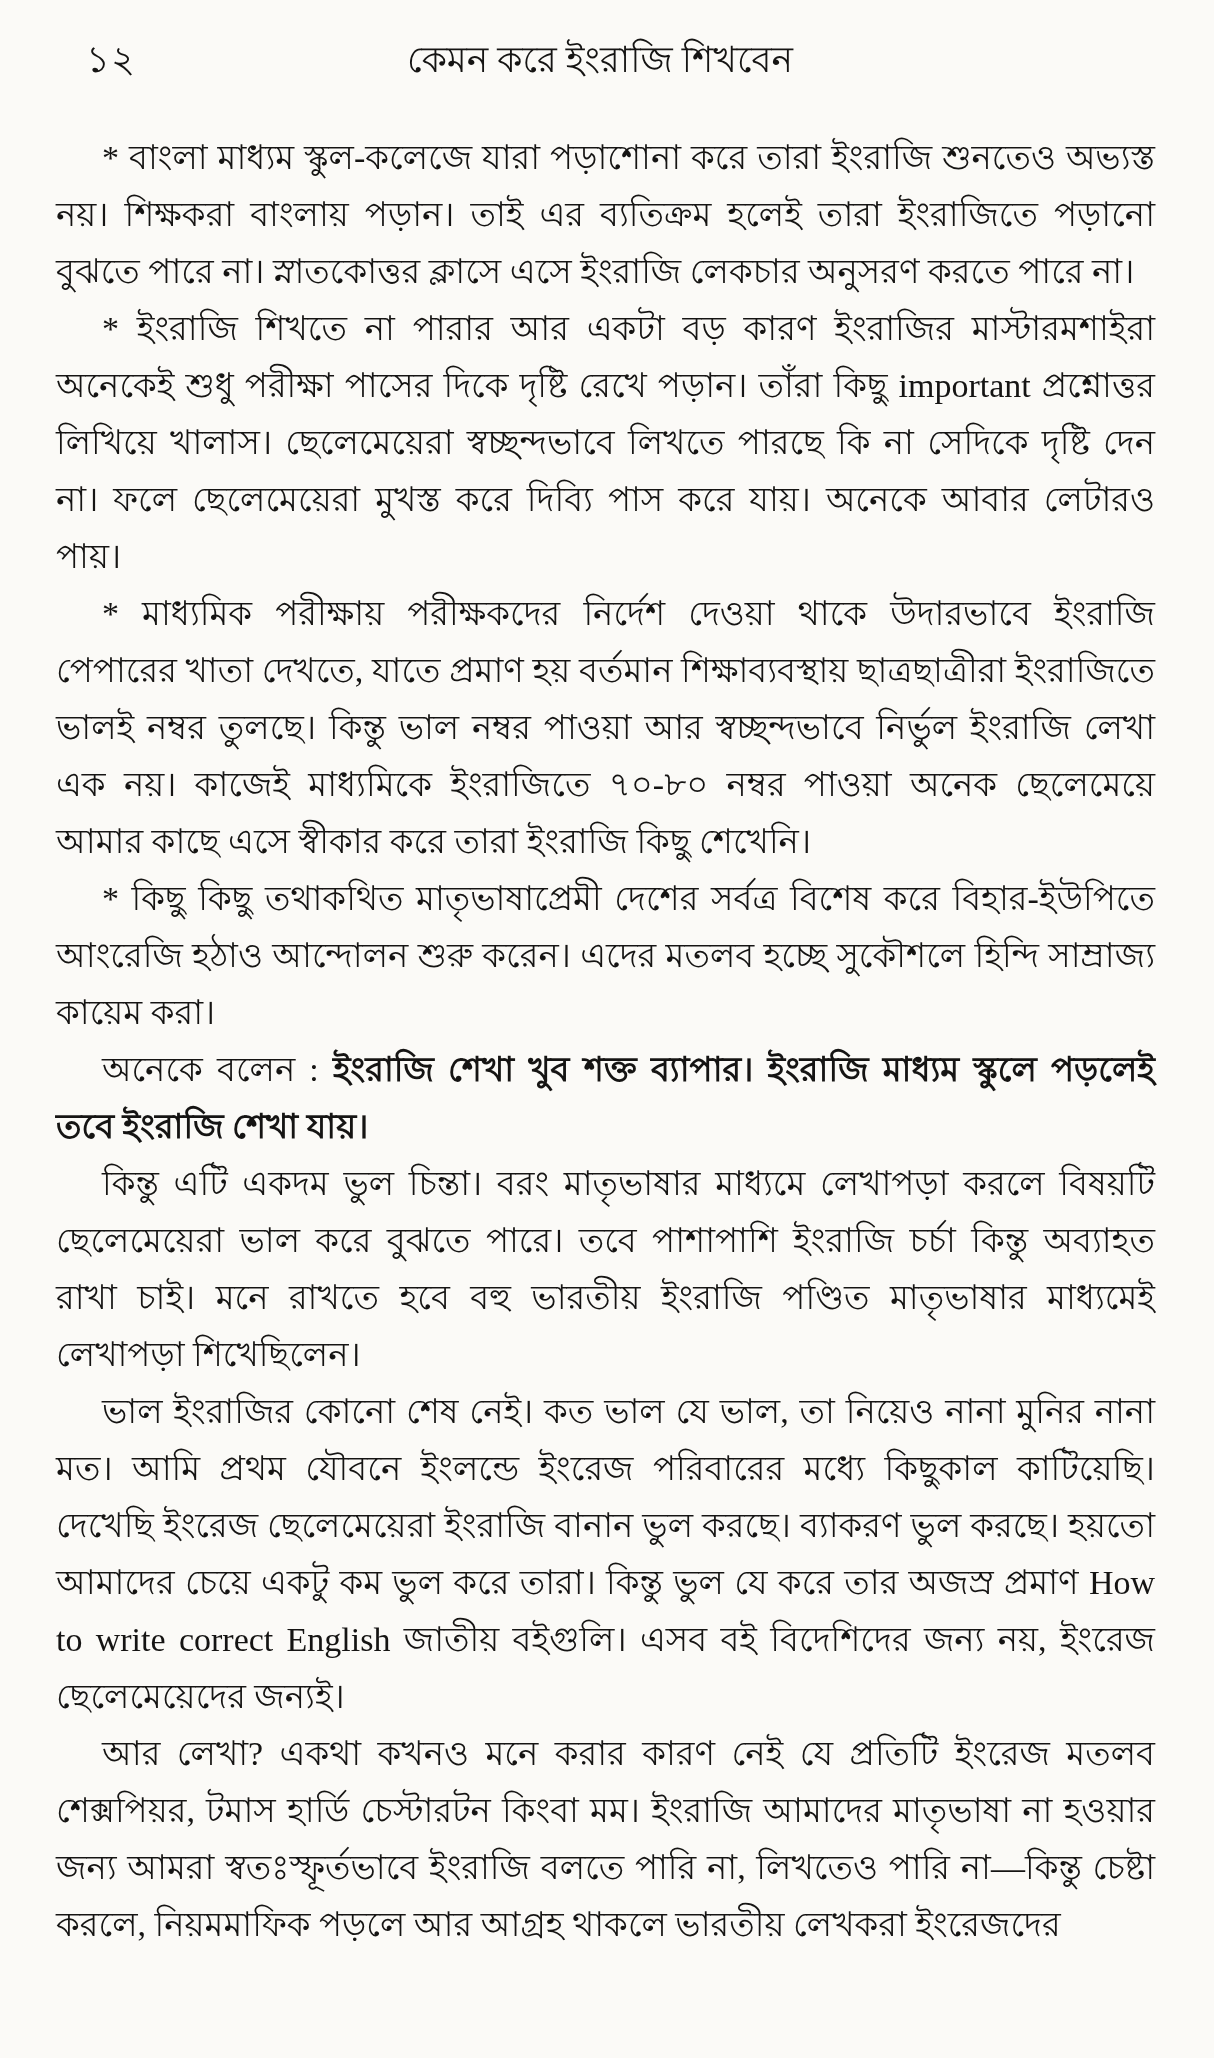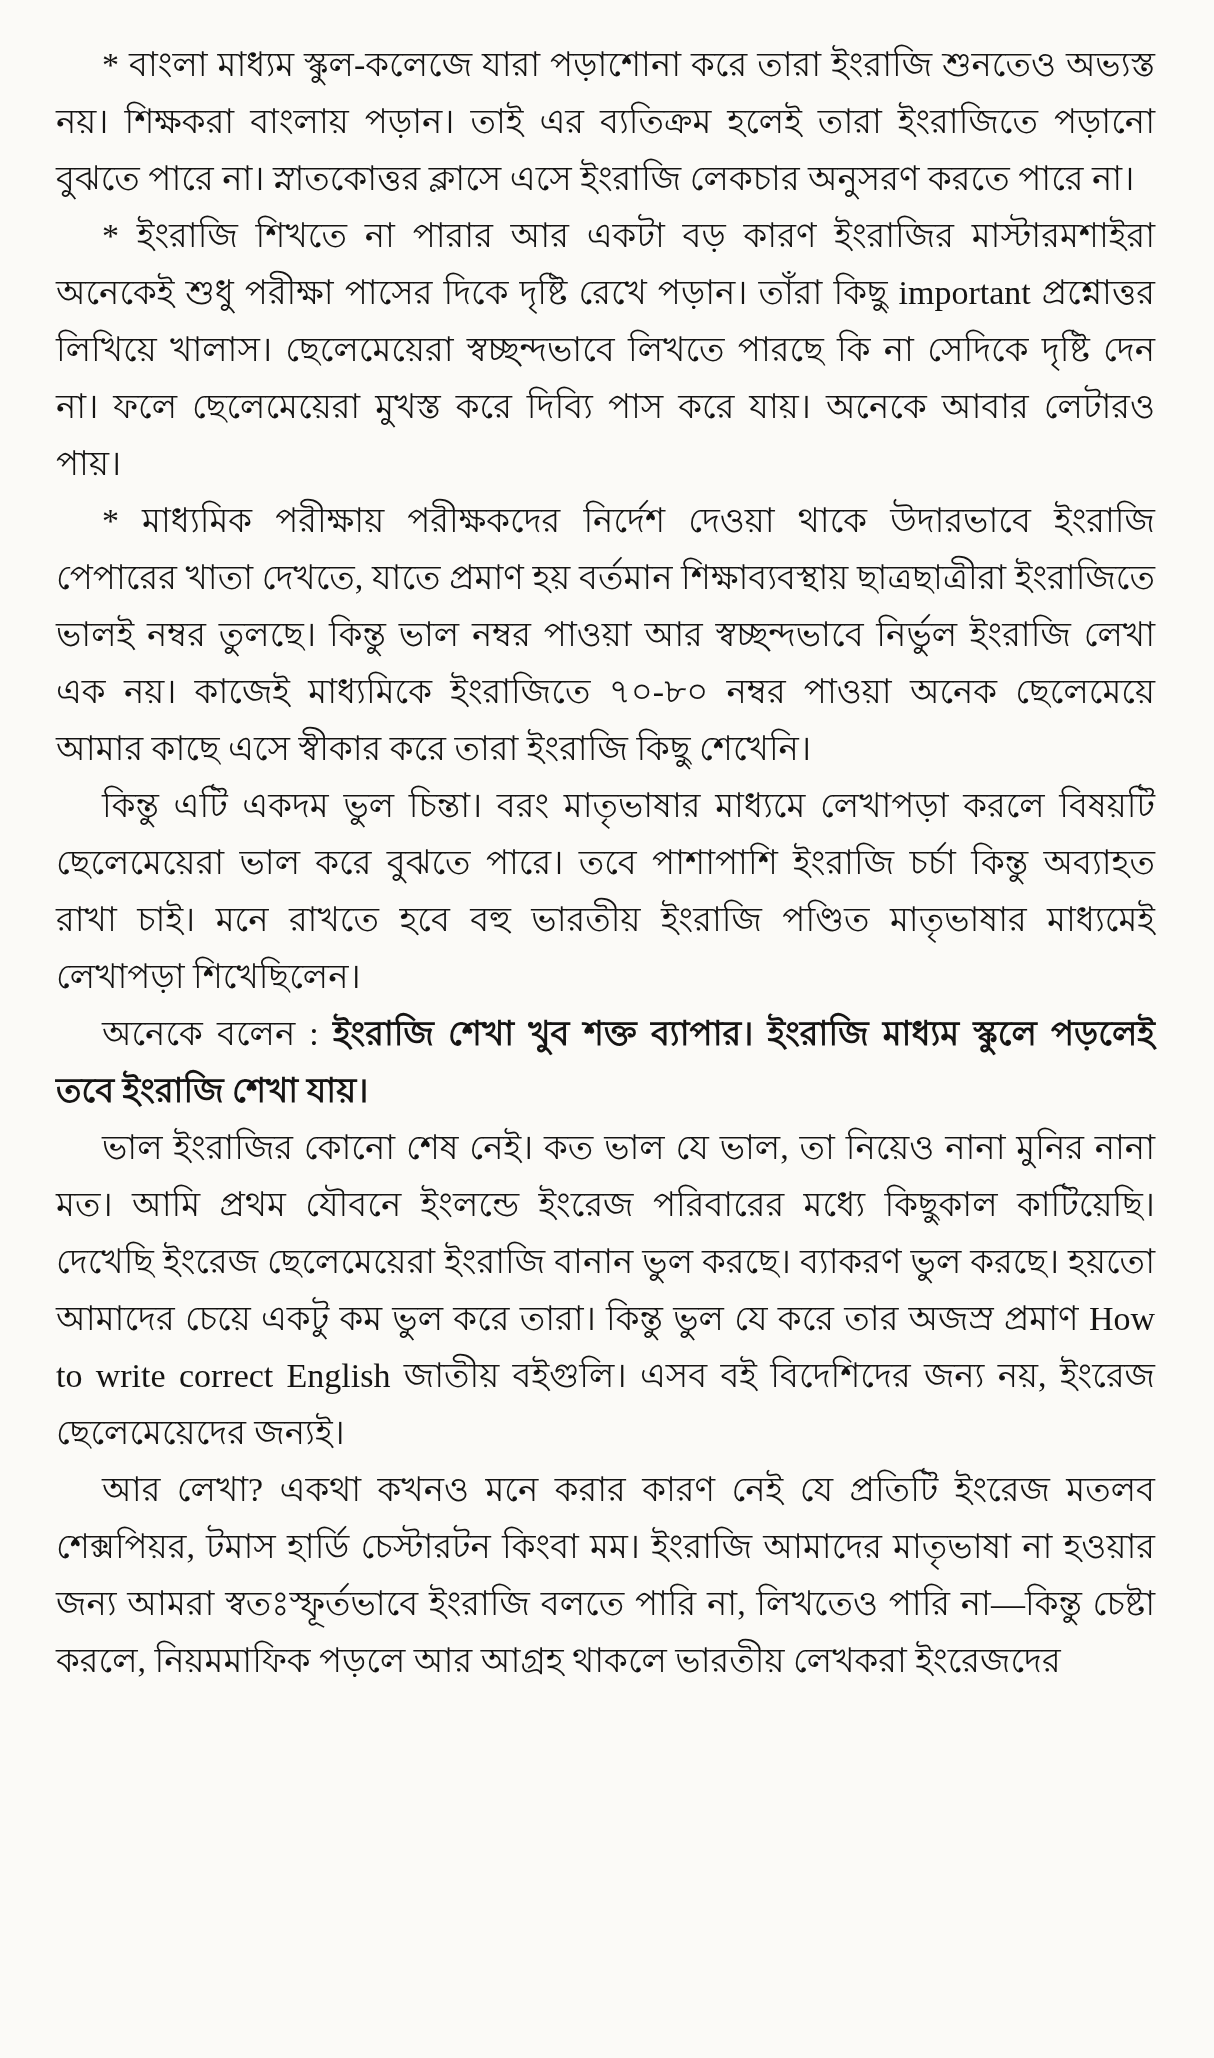--- a/index.html
+++ b/index.html
@@ -38,22 +38,27 @@
   .page-body p {
     margin: 0;
     text-indent: 46px;
   }
   .seg-bold { font-weight: bold; }
 </style>
 </head>
 <body>
 
 <div class="page">
+  <div class="page-header">
+    <span class="page-number">১২</span>
+    <span class="page-title">কেমন করে ইংরাজি শিখবেন</span>
+  </div>
   <div class="page-body" id="paragraphs">
       <p><span class="seg">* বাংলা মাধ্যম স্কুল-কলেজে যারা পড়াশোনা করে তারা ইংরাজি শুনতেও অভ্যস্ত নয়। শিক্ষকরা বাংলায় পড়ান। তাই এর ব্যতিক্রম হলেই তারা ইংরাজিতে পড়ানো বুঝতে পারে না। স্নাতকোত্তর ক্লাসে এসে ইংরাজি লেকচার অনুসরণ করতে পারে না।</span></p>
       <p><span class="seg">* ইংরাজি শিখতে না পারার আর একটা বড় কারণ ইংরাজির মাস্টারমশাইরা অনেকেই শুধু পরীক্ষা পাসের দিকে দৃষ্টি রেখে পড়ান। তাঁরা কিছু important প্রশ্নোত্তর লিখিয়ে খালাস। ছেলেমেয়েরা স্বচ্ছন্দভাবে লিখতে পারছে কি না সেদিকে দৃষ্টি দেন না। ফলে ছেলেমেয়েরা মুখস্ত করে দিব্যি পাস করে যায়। অনেকে আবার লেটারও পায়।</span></p>
       <p><span class="seg">* মাধ্যমিক পরীক্ষায় পরীক্ষকদের নির্দেশ দেওয়া থাকে উদারভাবে ইংরাজি পেপারের খাতা দেখতে, যাতে প্রমাণ হয় বর্তমান শিক্ষাব্যবস্থায় ছাত্রছাত্রীরা ইংরাজিতে ভালই নম্বর তুলছে। কিন্তু ভাল নম্বর পাওয়া আর স্বচ্ছন্দভাবে নির্ভুল ইংরাজি লেখা এক নয়। কাজেই মাধ্যমিকে ইংরাজিতে ৭০-৮০ নম্বর পাওয়া অনেক ছেলেমেয়ে আমার কাছে এসে স্বীকার করে তারা ইংরাজি কিছু শেখেনি।</span></p>
+      <p><span class="seg">* কিছু কিছু তথাকথিত মাতৃভাষাপ্রেমী দেশের সর্বত্র বিশেষ করে বিহার-ইউপিতে আংরেজি হঠাও আন্দোলন শুরু করেন। এদের মতলব হচ্ছে সুকৌশলে হিন্দি সাম্রাজ্য কায়েম করা।</span></p>
+      <p><span class="seg">অনেকে বলেন : </span><span class="seg-bold">ইংরাজি শেখা খুব শক্ত ব্যাপার। ইংরাজি মাধ্যম স্কুলে পড়লেই তবে ইংরাজি শেখা যায়।</span></p>
       <p><span class="seg">কিন্তু এটি একদম ভুল চিন্তা। বরং মাতৃভাষার মাধ্যমে লেখাপড়া করলে বিষয়টি ছেলেমেয়েরা ভাল করে বুঝতে পারে। তবে পাশাপাশি ইংরাজি চর্চা কিন্তু অব্যাহত রাখা চাই। মনে রাখতে হবে বহু ভারতীয় ইংরাজি পণ্ডিত মাতৃভাষার মাধ্যমেই লেখাপড়া শিখেছিলেন।</span></p>
-      <p><span class="seg">অনেকে বলেন : </span><span class="seg-bold">ইংরাজি শেখা খুব শক্ত ব্যাপার। ইংরাজি মাধ্যম স্কুলে পড়লেই তবে ইংরাজি শেখা যায়।</span></p>
       <p><span class="seg">ভাল ইংরাজির কোনো শেষ নেই। কত ভাল যে ভাল, তা নিয়েও নানা মুনির নানা মত। আমি প্রথম যৌবনে ইংলন্ডে ইংরেজ পরিবারের মধ্যে কিছুকাল কাটিয়েছি। দেখেছি ইংরেজ ছেলেমেয়েরা ইংরাজি বানান ভুল করছে। ব্যাকরণ ভুল করছে। হয়তো আমাদের চেয়ে একটু কম ভুল করে তারা। কিন্তু ভুল যে করে তার অজস্র প্রমাণ How to write correct English জাতীয় বইগুলি। এসব বই বিদেশিদের জন্য নয়, ইংরেজ ছেলেমেয়েদের জন্যই।</span></p>
       <p><span class="seg">আর লেখা? একথা কখনও মনে করার কারণ নেই যে প্রতিটি ইংরেজ মতলব শেক্সপিয়র, টমাস হার্ডি চেস্টারটন কিংবা মম। ইংরাজি আমাদের মাতৃভাষা না হওয়ার জন্য আমরা স্বতঃস্ফূর্তভাবে ইংরাজি বলতে পারি না, লিখতেও পারি না—কিন্তু চেষ্টা করলে, নিয়মমাফিক পড়লে আর আগ্রহ থাকলে ভারতীয় লেখকরা ইংরেজদের</span></p>
     </div>
 </div>
 
 </body></html>

